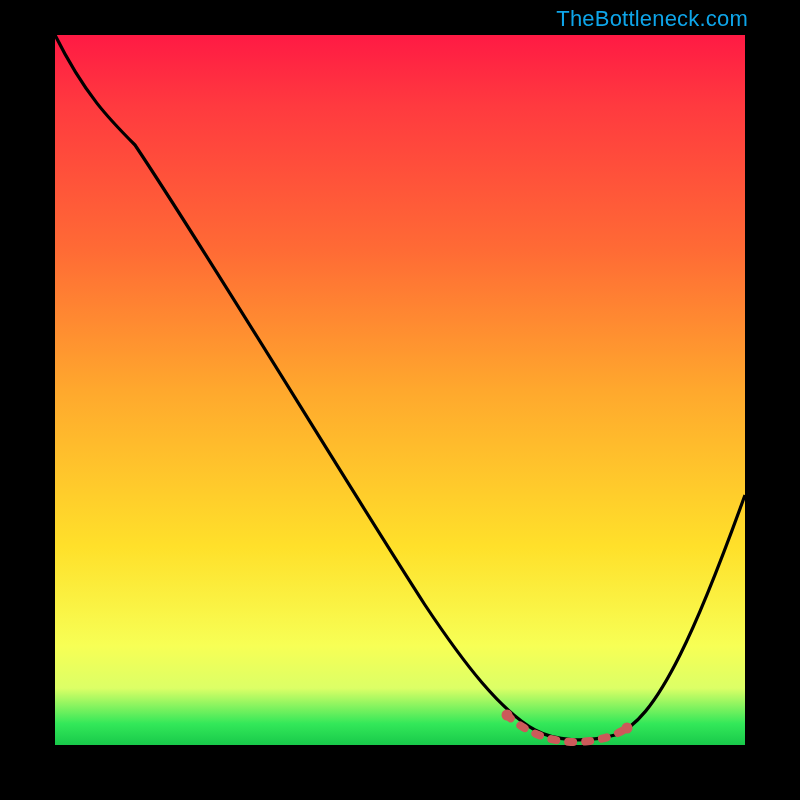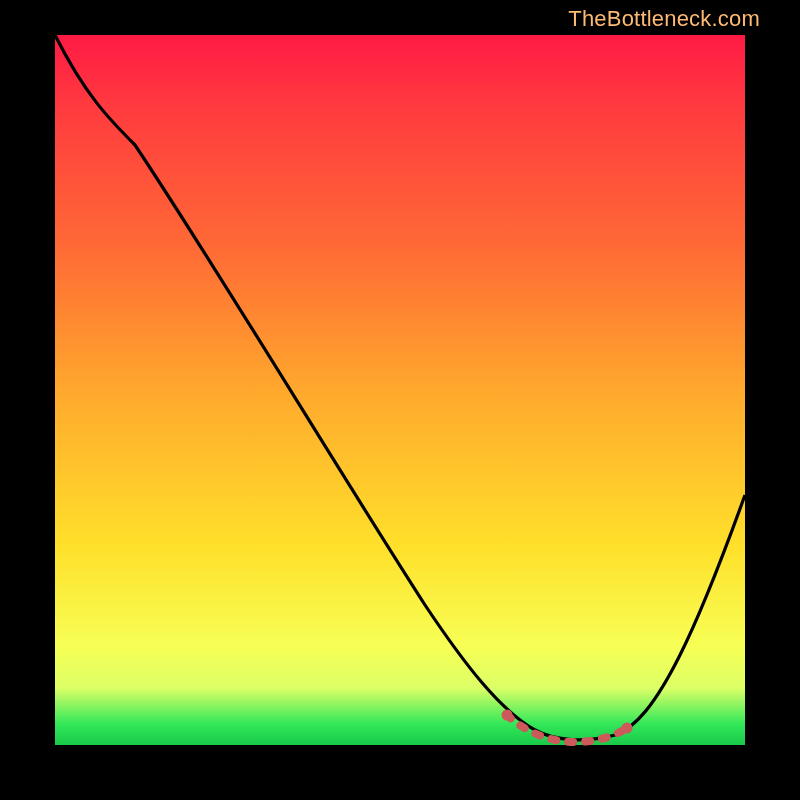--- a/index.html
+++ b/index.html
@@ -33,22 +33,22 @@
       #ffe02a 72%,
       #f7ff55 86%,
       #dcff66 92%,
       #33e859 97%,
       #18c94a 100%
     );
   }
   .watermark {
     position: absolute;
     top: 6px;
-    right: 40px;
-    color: #fdba74;
+    right: 52px;
+    color: #0ea5e9;
     font-size: 22px;
     font-weight: 500;
     letter-spacing: 0.2px;
   }
   svg.lines {
     position: absolute;
     left: 0;
     top: 0;
     width: 690px;
     height: 710px;

